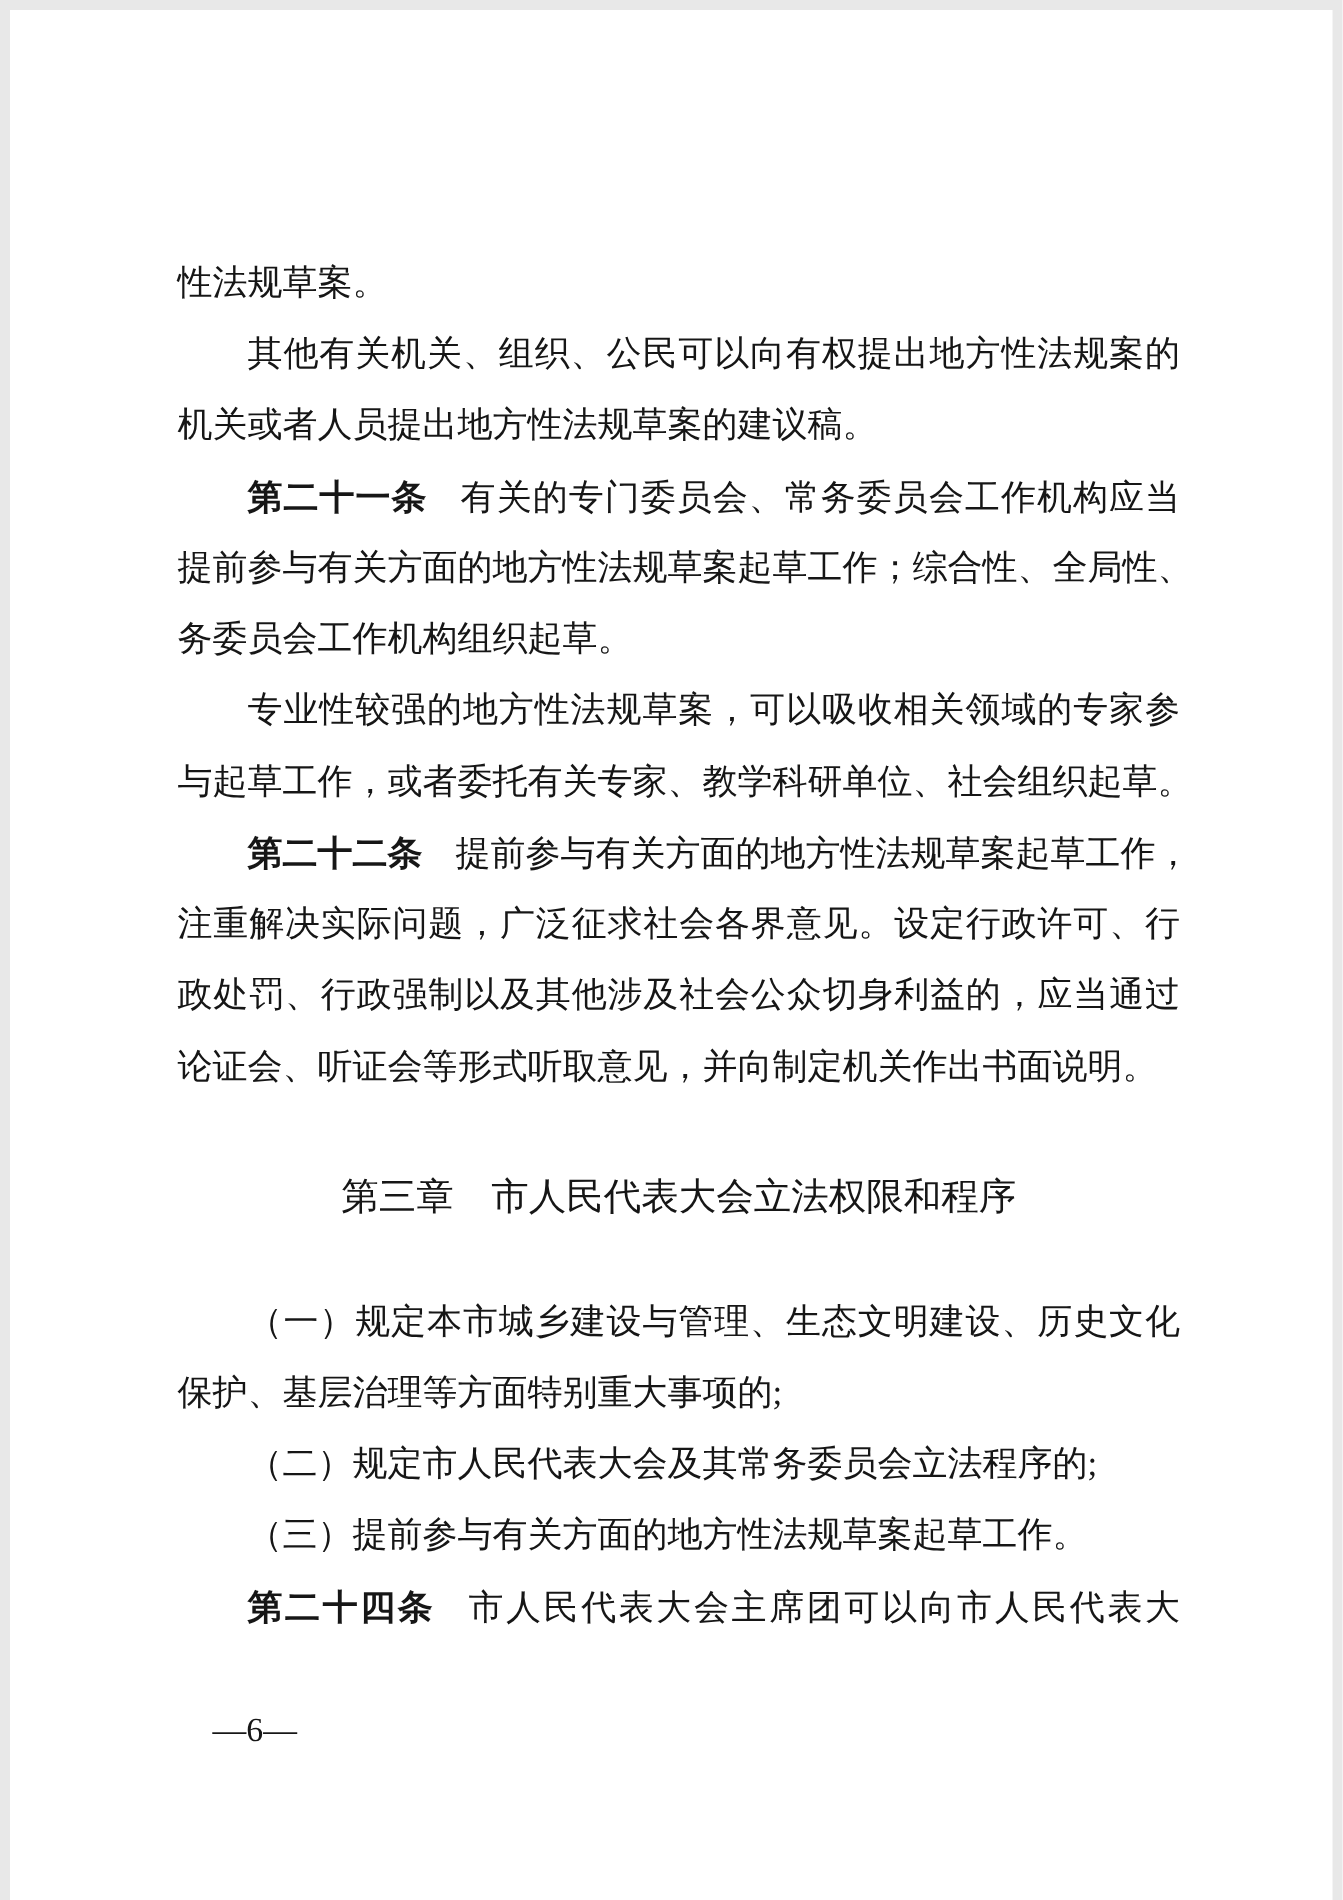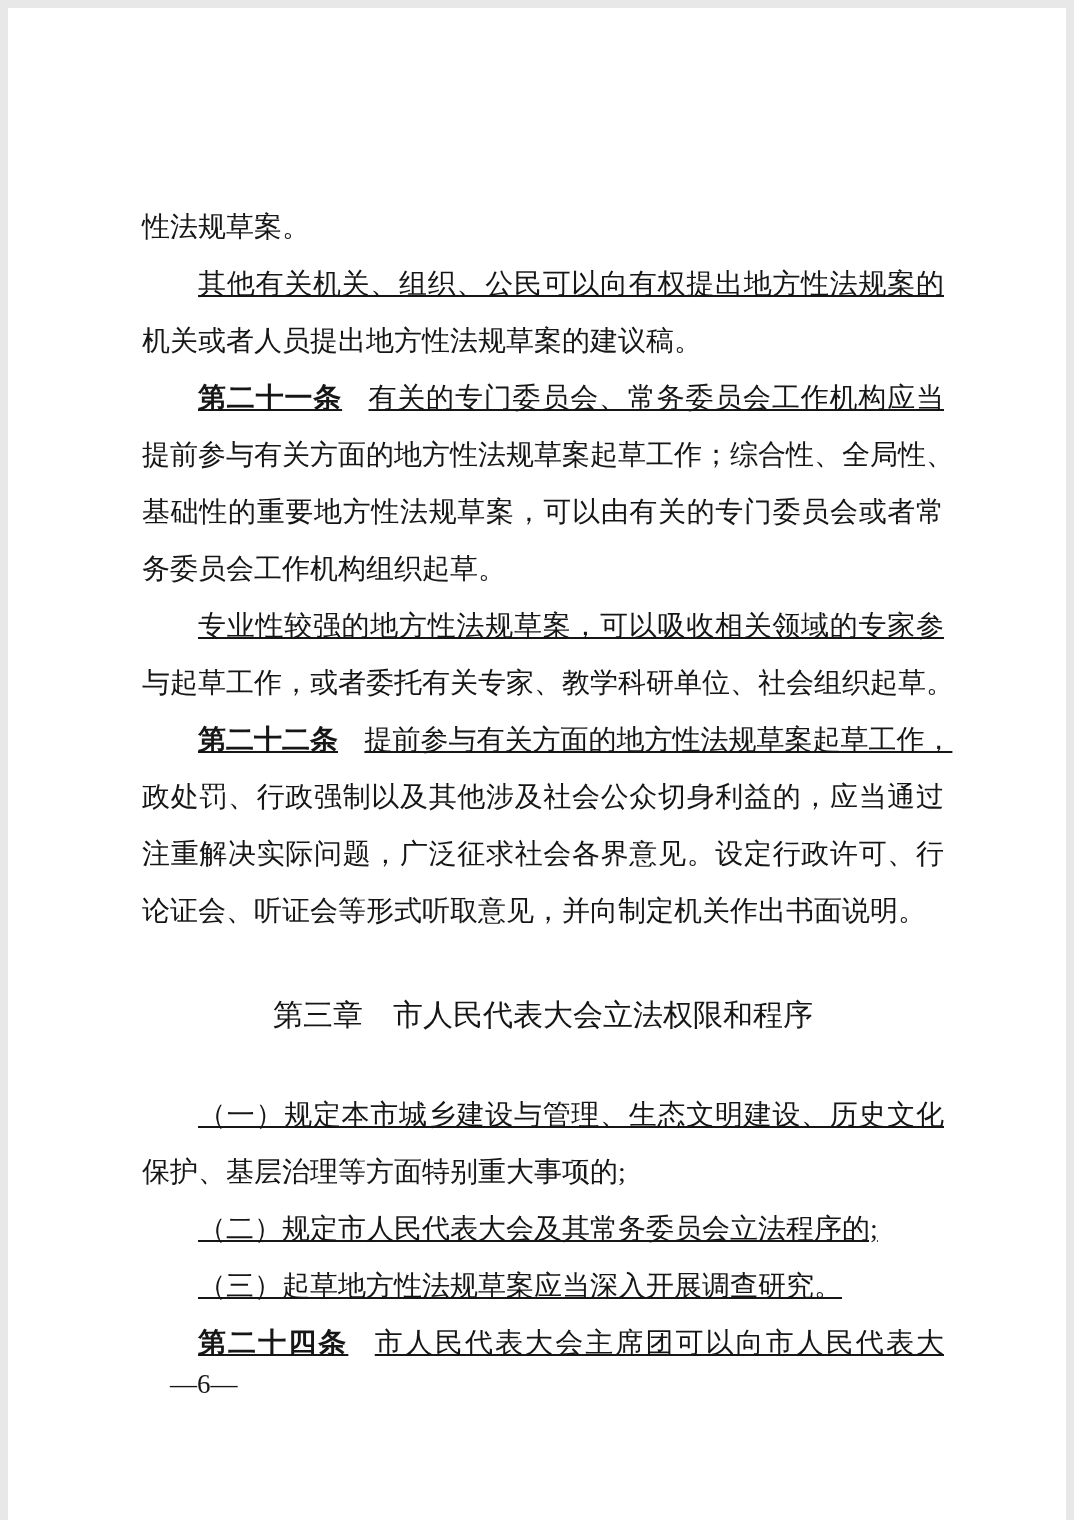--- a/index.html
+++ b/index.html
@@ -23,21 +23,21 @@
     top: 184px;
     width: 818px;
     font-family: "Liberation Serif", "DejaVu Serif", serif;
     font-size: 28px;
     line-height: 53px;
   }
   .line {
     height: 53px;
     white-space: nowrap;
   }
-  .line.ind { text-indent: 2em; text-decoration: underline; }
+  .line.ind { text-indent: 2em; }
   .line.stretch {
     text-align: justify;
     text-align-last: justify;
   }
   .lead {
     font-weight: 700;
     font-family: "Liberation Sans", "DejaVu Sans", sans-serif;
     margin-right: 0.8em;
   }
   .chapter {
@@ -65,35 +65,34 @@
 
 <div class="page">
   <div class="content">
 
     <div class="line"><span>性法规草案。</span></div>
     <div class="line ind stretch"><span>其他有关机关、组织、公民可以向有权提出地方性法规案的</span></div>
     <div class="line"><span>机关或者人员提出地方性法规草案的建议稿。</span></div>
 
     <div class="line ind stretch"><span class="lead">第二十一条</span><span>有关的专门委员会、常务委员会工作机构应当</span></div>
     <div class="line stretch"><span>提前参与有关方面的地方性法规草案起草工作；综合性、全局性、</span></div>
-    <div class="line stretch"><span>基础性的重要地方性法规草案，可以由有关的专门委员会或者常</span></div>
     <div class="line"><span>务委员会工作机构组织起草。</span></div>
 
     <div class="line ind stretch"><span>专业性较强的地方性法规草案，可以吸收相关领域的专家参</span></div>
     <div class="line"><span>与起草工作，或者委托有关专家、教学科研单位、社会组织起草。</span></div>
 
     <div class="line ind stretch"><span class="lead">第二十二条</span><span>提前参与有关方面的地方性法规草案起草工作，</span></div>
+    <div class="line stretch"><span>注重解决实际问题，广泛征求社会各界意见。设定行政许可、行</span></div>
     <div class="line stretch"><span>政处罚、行政强制以及其他涉及社会公众切身利益的，应当通过</span></div>
-    <div class="line stretch"><span>注重解决实际问题，广泛征求社会各界意见。设定行政许可、行</span></div>
     <div class="line"><span>论证会、听证会等形式听取意见，并向制定机关作出书面说明。</span></div>
 
     <div class="chapter">第三章　市人民代表大会立法权限和程序</div>
 
     <div class="line ind stretch"><span>（一）规定本市城乡建设与管理、生态文明建设、历史文化</span></div>
     <div class="line"><span>保护、基层治理等方面特别重大事项的;</span></div>
     <div class="line ind"><span>（二）规定市人民代表大会及其常务委员会立法程序的;</span></div>
-    <div class="line ind"><span>（三）起草地方性法规草案应当深入开展调查研究。</span></div>
+    <div class="line ind"><span>（三）提前参与有关方面的地方性法规草案起草工作。</span></div>
     <div class="line ind stretch"><span class="lead">第二十四条</span><span>市人民代表大会主席团可以向市人民代表大</span></div>
 
   </div>
 
   <div class="footer">—6—</div>
 </div>
 
 </body></html>

